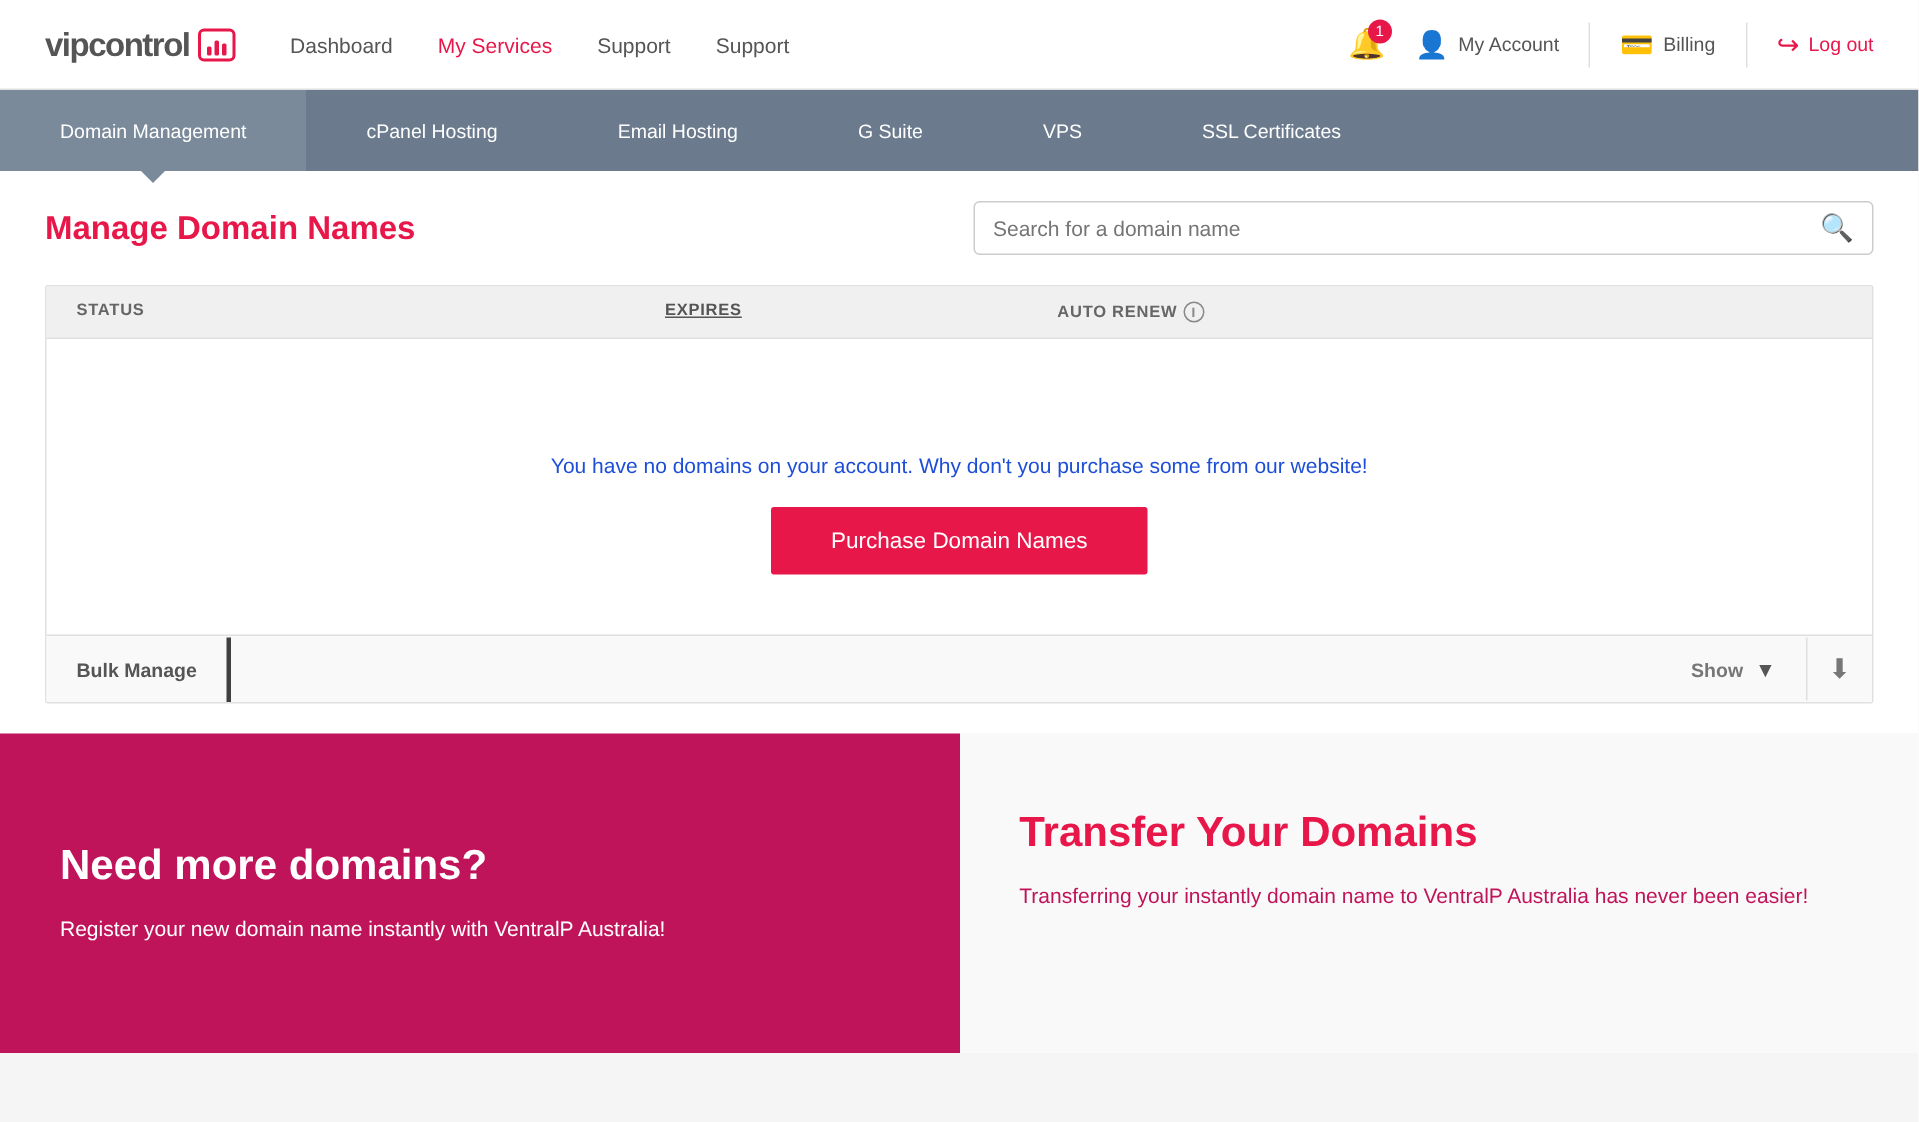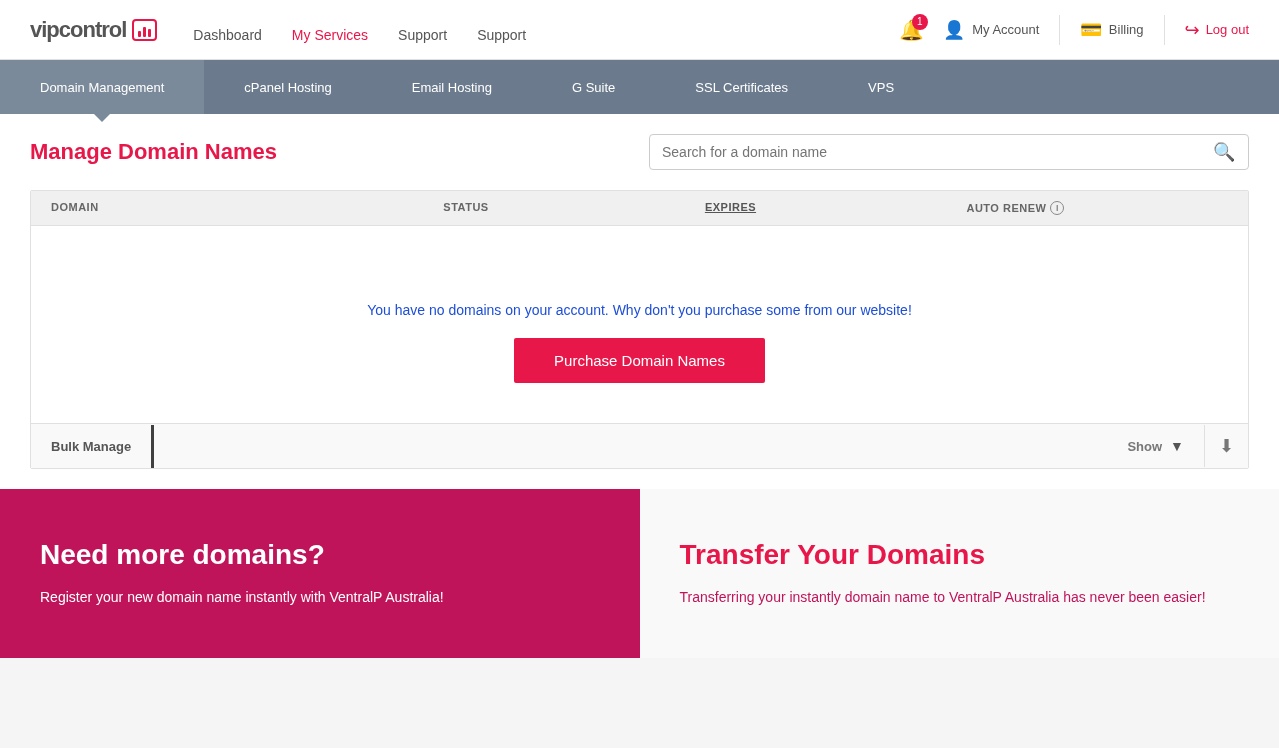--- a/index.html
+++ b/index.html
@@ -269,21 +269,21 @@
     }
 
     
     .promo-section {
       display: flex;
       margin-top: 0;
     }
     .promo-left {
       background: #c0145a;
       color: #fff;
-      padding: 50px 40px;
+      padding: 72px 40px;
       width: 50%;
     }
     .promo-left h2 {
       font-size: 28px;
       font-weight: bold;
       margin-bottom: 16px;
     }
     .promo-left p {
       font-size: 14px;
       line-height: 1.5;
@@ -302,21 +302,21 @@
     .promo-right p {
       font-size: 14px;
       color: #c0145a;
       line-height: 1.5;
     }
   </style>
 </head>
 <body>
 
 <header class="header">
-  <div style="display:flex;align-items:flex-end;">
+  <div style="display:flex;align-items:center;">
     <div class="logo">
       <span class="logo-text">
         <span>vip</span><span>control</span>
       </span>
       <div class="logo-icon">
         <div class="logo-icon-bars">
           <div class="bar bar1"></div>
           <div class="bar bar2"></div>
           <div class="bar bar3"></div>
         </div>
@@ -349,36 +349,35 @@
       <span>Log out</span>
     </button>
   </div>
 </header>
 
 <nav class="sub-nav">
   <button class="sub-nav-item active">Domain Management</button>
   <button class="sub-nav-item">cPanel Hosting</button>
   <button class="sub-nav-item">Email Hosting</button>
   <button class="sub-nav-item">G Suite</button>
+  <button class="sub-nav-item">VPS</button>
   <button class="sub-nav-item">SSL Certificates</button>
-  <button class="sub-nav-item">VPS</button>
 </nav>
 
 <main class="content">
   <div class="page-header">
     <h1 class="page-title">Manage Domain Names</h1>
     <div class="search-box">
       <input type="text" placeholder="Search for a domain name" style="">
       <span class="search-icon">🔍</span>
     </div>
   </div>
 
   <div class="table-container">
     <div class="table-header">
-      <div class="col-header">DOMAIN</div>
       <div class="col-header">STATUS</div>
       <div class="col-header sortable">EXPIRES</div>
       <div class="col-header info">
         <span>AUTO RENEW</span>
         <span class="info-icon">i</span>
       </div>
     </div>
 
     <div class="empty-state">
       <p class="empty-text">You have no domains on your account. Why don't you purchase some from our website!</p>

